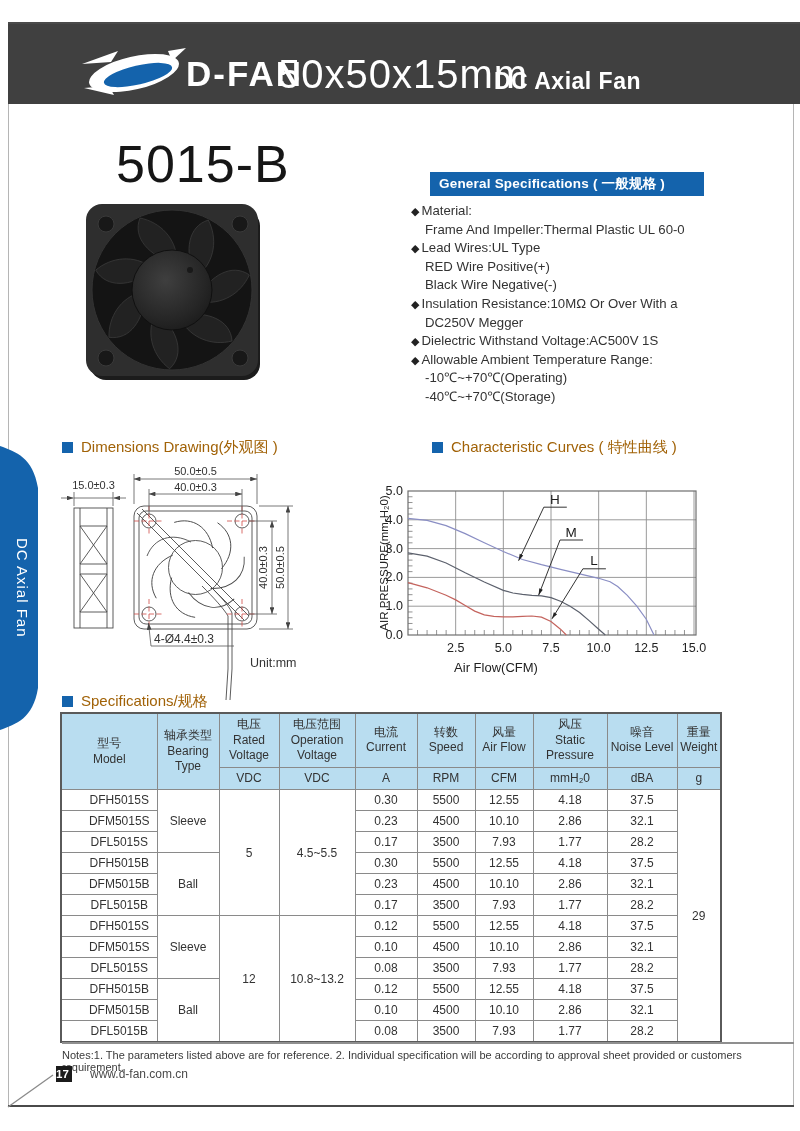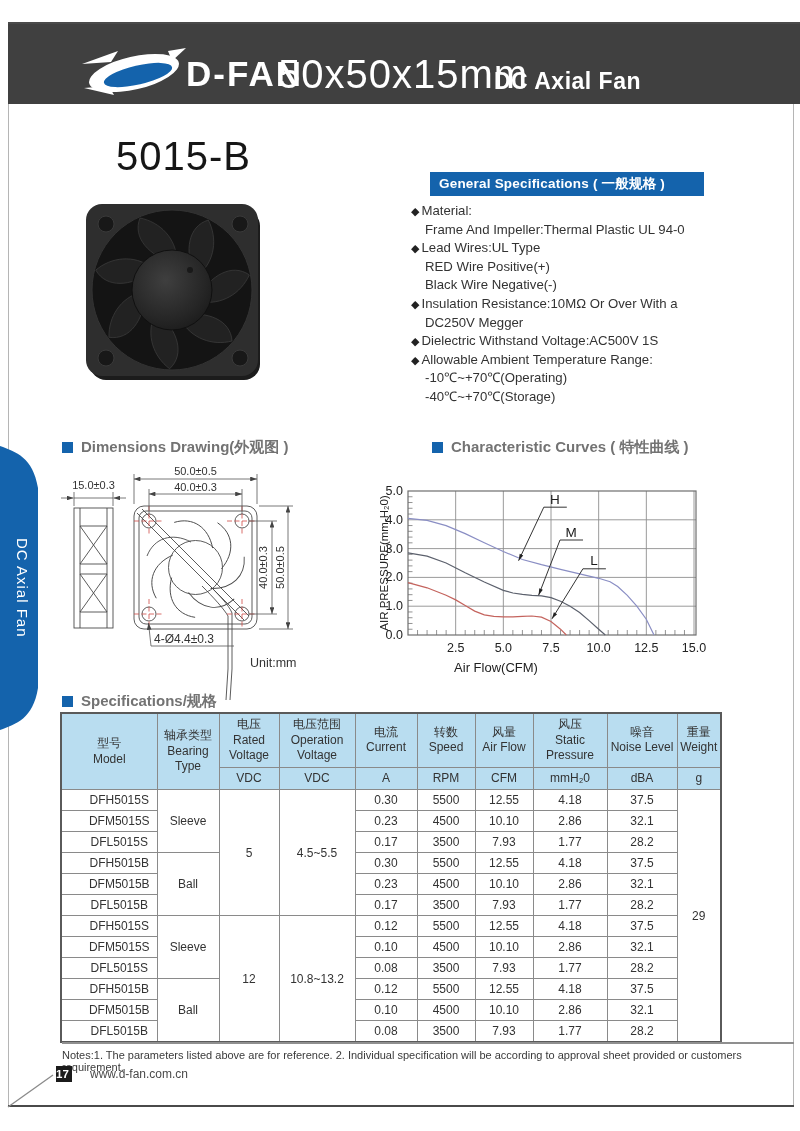--- a/index.html
+++ b/index.html
@@ -15,31 +15,31 @@
   .header-bar{left:8px;top:24px;width:792px;height:80px;background:#404040;}
   .brand-text{left:186px;top:54px;font-size:35px;font-weight:700;color:#fff;letter-spacing:2px;}
   .title-main{left:278px;top:52px;font-size:40px;font-weight:400;color:#fff;letter-spacing:1px;}
   .title-sub{left:494px;top:68px;font-size:23px;font-weight:700;color:#fff;letter-spacing:.5px;}
   
   .side-tab{left:0;top:440px;width:46px;height:296px;}
   .side-tab-label{position:absolute;left:9px;top:0;width:26px;height:296px;display:flex;
       align-items:center;justify-content:center;writing-mode:vertical-rl;
       color:#fff;font-size:15px;letter-spacing:1px;}
   
-  .model-title{left:116px;top:134px;font-size:40px;font-weight:500;color:#161616;letter-spacing:1px;}
+  .model-title{left:116px;top:134px;font-size:52px;font-weight:500;color:#161616;letter-spacing:1px;}
   .fan-photo{left:84px;top:198px;}
   
   .gs-bar{left:430px;top:172px;width:274px;height:24px;background:#1463ac;color:#fff;
       font-size:13.5px;font-weight:700;line-height:24px;padding-left:9px;box-sizing:border-box;letter-spacing:.2px;}
   .gs-list{left:411px;top:202px;width:350px;list-style:none;margin:0;padding:0;}
   .gs-list li{font-size:13.2px;line-height:18.6px;color:#333;white-space:nowrap;}
   .gs-list li.indent{padding-left:14px;}
   .diamond{font-size:11px;color:#222;margin-right:2px;}
   
-  .sec-head{font-size:15px;font-weight:700;color:#737373;display:flex;align-items:center;}
+  .sec-head{font-size:15px;font-weight:400;color:#a16207;display:flex;align-items:center;}
   .sec-sq{width:11px;height:11px;background:#1463ac;display:inline-block;margin-right:8px;flex:none;}
   .sec-dims{left:62px;top:438px;}
   .sec-curves{left:432px;top:438px;}
   .sec-specs{left:62px;top:692px;}
   
   svg text{font-family:"Liberation Sans",sans-serif;}
   .dims-svg{left:58px;top:462px;}
   .curves-svg{left:378px;top:464px;}
   
   .spec-table-wrap{left:60px;top:712px;}
@@ -116,21 +116,21 @@
         <circle cx="156" cy="26" r="8"></circle>
       <circle cx="22" cy="160" r="8"></circle>
         <circle cx="156" cy="160" r="8"></circle>
     </g>
     <circle cx="88" cy="92" r="80" fill="none" stroke="#333" stroke-width="1"></circle>
   </svg>
 
   <div class="abs gs-bar">General Specifications ( 一般规格 )</div>
   <ul class="abs gs-list" id="gs-list">
       <li><span class="diamond">◆</span>Material:</li>
-      <li class="indent">Frame And Impeller:Thermal Plastic UL 94-0</li>
+      <li class="indent">Frame And Impeller:Thermal Plastic UL 60-0</li>
       <li><span class="diamond">◆</span>Lead Wires:UL Type</li>
       <li class="indent">RED Wire Positive(+)</li>
       <li class="indent">Black Wire Negative(-)</li>
       <li><span class="diamond">◆</span>Insulation Resistance:10MΩ Or Over With a</li>
       <li class="indent">DC250V Megger</li>
       <li><span class="diamond">◆</span>Dielectric Withstand Voltage:AC500V 1S</li>
       <li><span class="diamond">◆</span>Allowable Ambient Temperature Range:</li>
       <li class="indent">-10℃~+70℃(Operating)</li>
       <li class="indent">-40℃~+70℃(Storage)</li>
     </ul>

